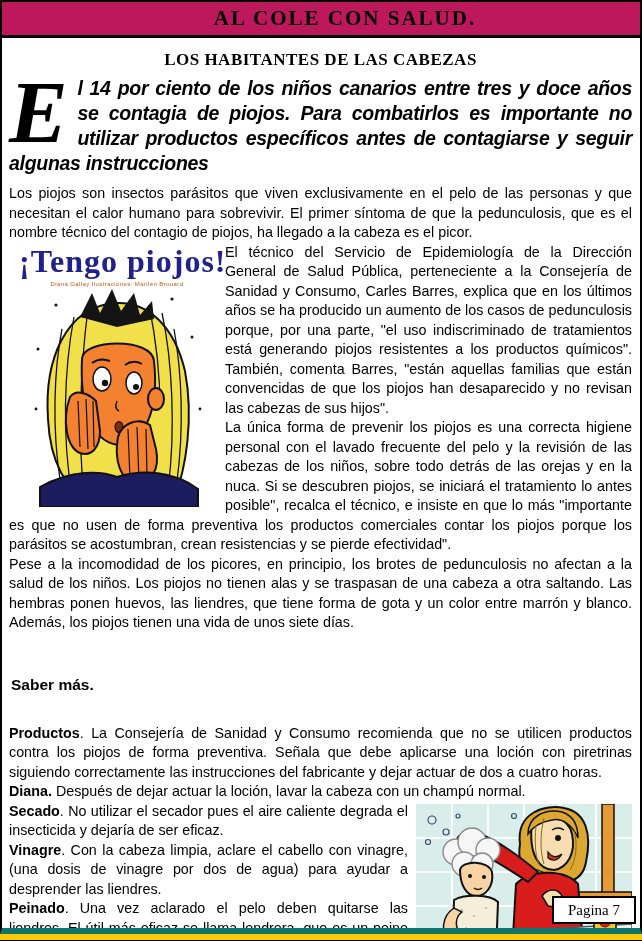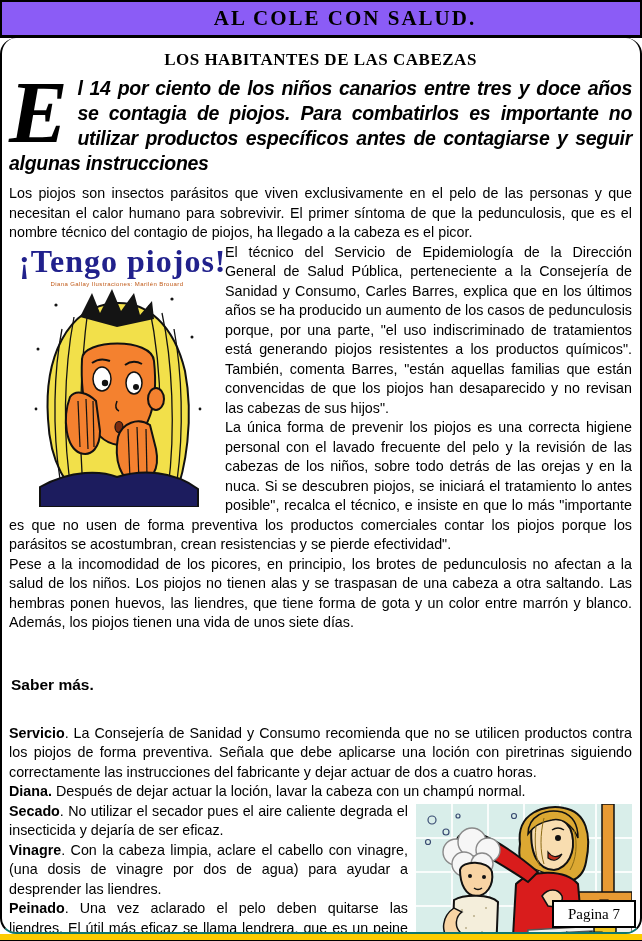--- a/index.html
+++ b/index.html
@@ -3,35 +3,35 @@
 <meta charset="utf-8">
 <style>
   * { margin:0; padding:0; box-sizing:border-box; }
   html,body { background:#ffffff; }
   body { width:642px; font-family:"Liberation Sans", sans-serif; color:#000; }
 
   .page { position:relative; width:642px; height:941px; background:#fff; overflow:hidden; }
 
   
   .masthead {
-    height:38px; background:#8b5cf6;
+    height:38px; background:#be185d;
     border-top:2px solid #000; border-bottom:3px solid #000;
     border-left:2px solid #000; border-right:2px solid #000;
     display:flex; align-items:center; justify-content:center;padding-left:48px;
   }
   .masthead .title {
     font-family:"Liberation Serif", serif; font-weight:bold;
     font-size:21px; letter-spacing:2px; color:#000;
   }
 
   
   .content {
     position:relative; height:896px;
-    border-left:2px solid #000; border-right:2px solid #000; border-bottom:2px solid #0f766e;
-    padding:12px 8px 6px 7px; background:#fff; overflow:hidden;border-radius:16px;
+    border-left:2px solid #000; border-right:2px solid #000; border-bottom:6px solid #0f766e;
+    padding:12px 8px 6px 7px; background:#fff; overflow:hidden;
   }
 
   .article-title {
     text-align:center; font-family:"Liberation Serif", serif;
     font-weight:bold; font-size:17px; letter-spacing:.5px; margin-bottom:6px;
   }
 
   .lead {
     font-weight:bold; font-style:italic; font-size:19.5px; line-height:25px;
     text-align:justify; letter-spacing:-0.3px; margin-bottom:8px;
@@ -152,21 +152,21 @@
 
       <p class="body">El técnico del Servicio de Epidemiología de la Dirección General de Salud Pública, perteneciente  a la Consejería de Sanidad y Consumo, Carles Barres, explica que en los últimos años se ha producido un aumento de los casos de pedunculosis porque, por una parte, "el uso indiscriminado de tratamientos está generando piojos resistentes a los productos químicos". También, comenta Barres,  "están aquellas familias que están convencidas de que los piojos han desaparecido y no revisan las cabezas de sus hijos".</p>
       <p class="body">La única forma de prevenir los piojos es una correcta higiene personal con el lavado frecuente del pelo y la revisión de las cabezas de los niños, sobre todo detrás de las orejas y en la nuca. Si se descubren piojos, se iniciará el tratamiento lo antes posible", recalca el técnico, e insiste en que lo más "importante es que no usen de forma preventiva los productos comerciales contar los piojos porque los parásitos  se acostumbran, crean resistencias  y se pierde efectividad".</p>
     </div>
 
     <p class="body">Pese a la incomodidad de los picores, en principio, los brotes de pedunculosis no afectan a la salud de los niños. Los piojos no tienen alas y se traspasan de una cabeza a otra saltando. Las hembras ponen huevos, las liendres, que tiene forma de gota  y un color entre marrón y blanco. Además, los piojos tienen una vida  de unos siete días.</p>
 
     <h3 class="saber">Saber más.</h3>
 
     <div class="items">
-      <p class="body"><b class="lbl">Servicio</b><span>. La Consejería de Sanidad y Consumo recomienda que no se utilicen productos contra los piojos de forma preventiva. Señala que debe aplicarse una loción con piretrinas  siguiendo correctamente las instrucciones del fabricante y dejar actuar de dos a cuatro horas.</span></p>
+      <p class="body"><b class="lbl">Productos</b><span>. La Consejería de Sanidad y Consumo recomienda que no se utilicen productos contra los piojos de forma preventiva. Señala que debe aplicarse una loción con piretrinas  siguiendo correctamente las instrucciones del fabricante y dejar actuar de dos a cuatro horas.</span></p>
       <p class="body"><b class="lbl">Diana.</b><span> Después  de dejar actuar la loción, lavar la cabeza con un champú normal.</span></p>
 
       <div class="wash">
         <svg width="216" height="170" viewBox="0 0 216 170">
 
           <rect x="0" y="0" width="216" height="170" fill="#d9eeea"></rect>
           <g stroke="#ffffff" stroke-width="2" opacity="0.85">
             <line x1="0" y1="34" x2="216" y2="34"></line>
               <line x1="0" y1="68" x2="216" y2="68"></line>
             <line x1="0" y1="102" x2="216" y2="102"></line>

